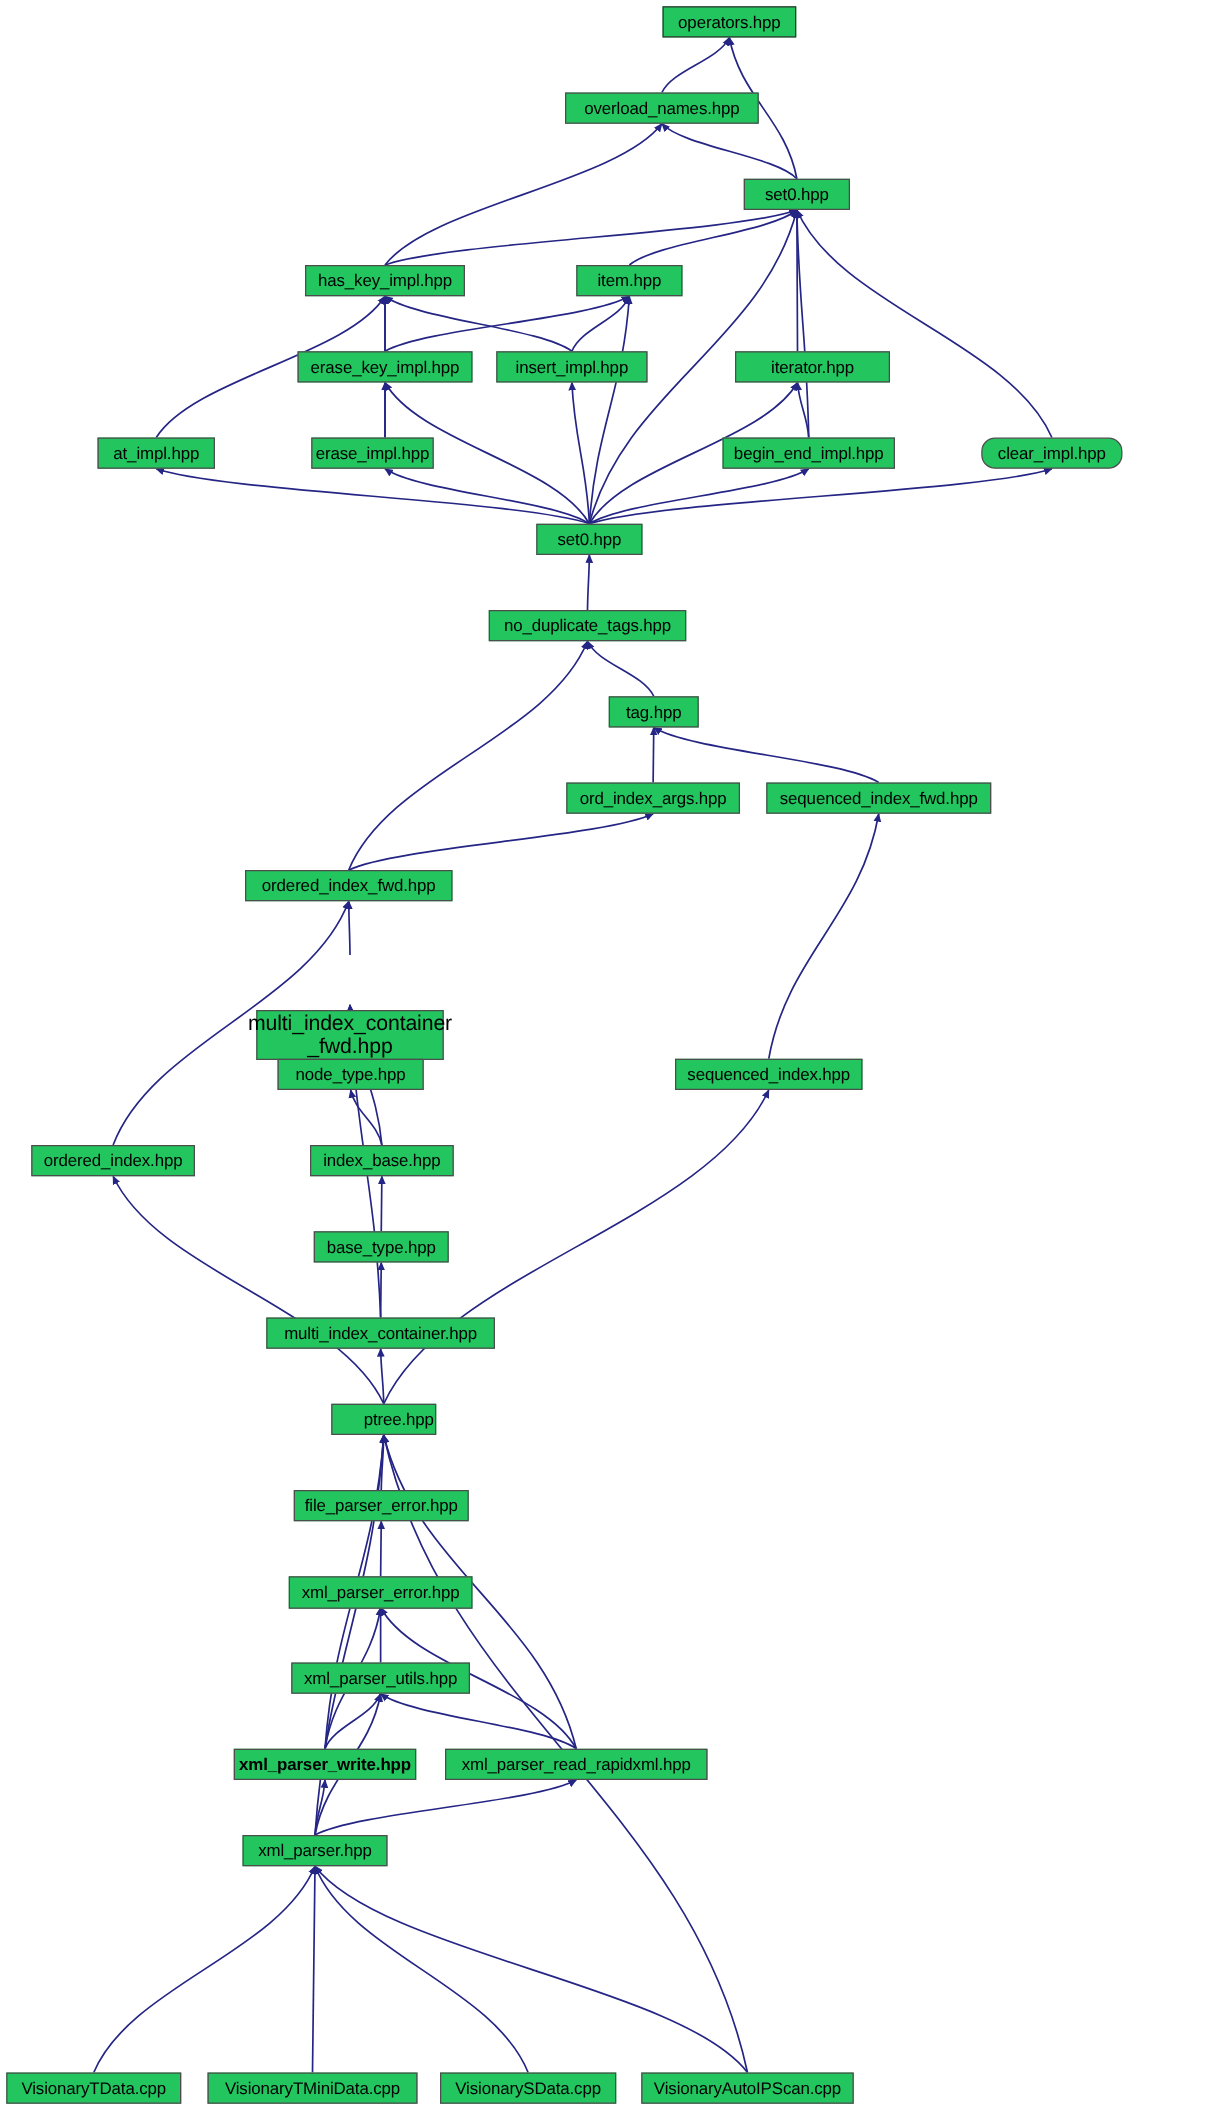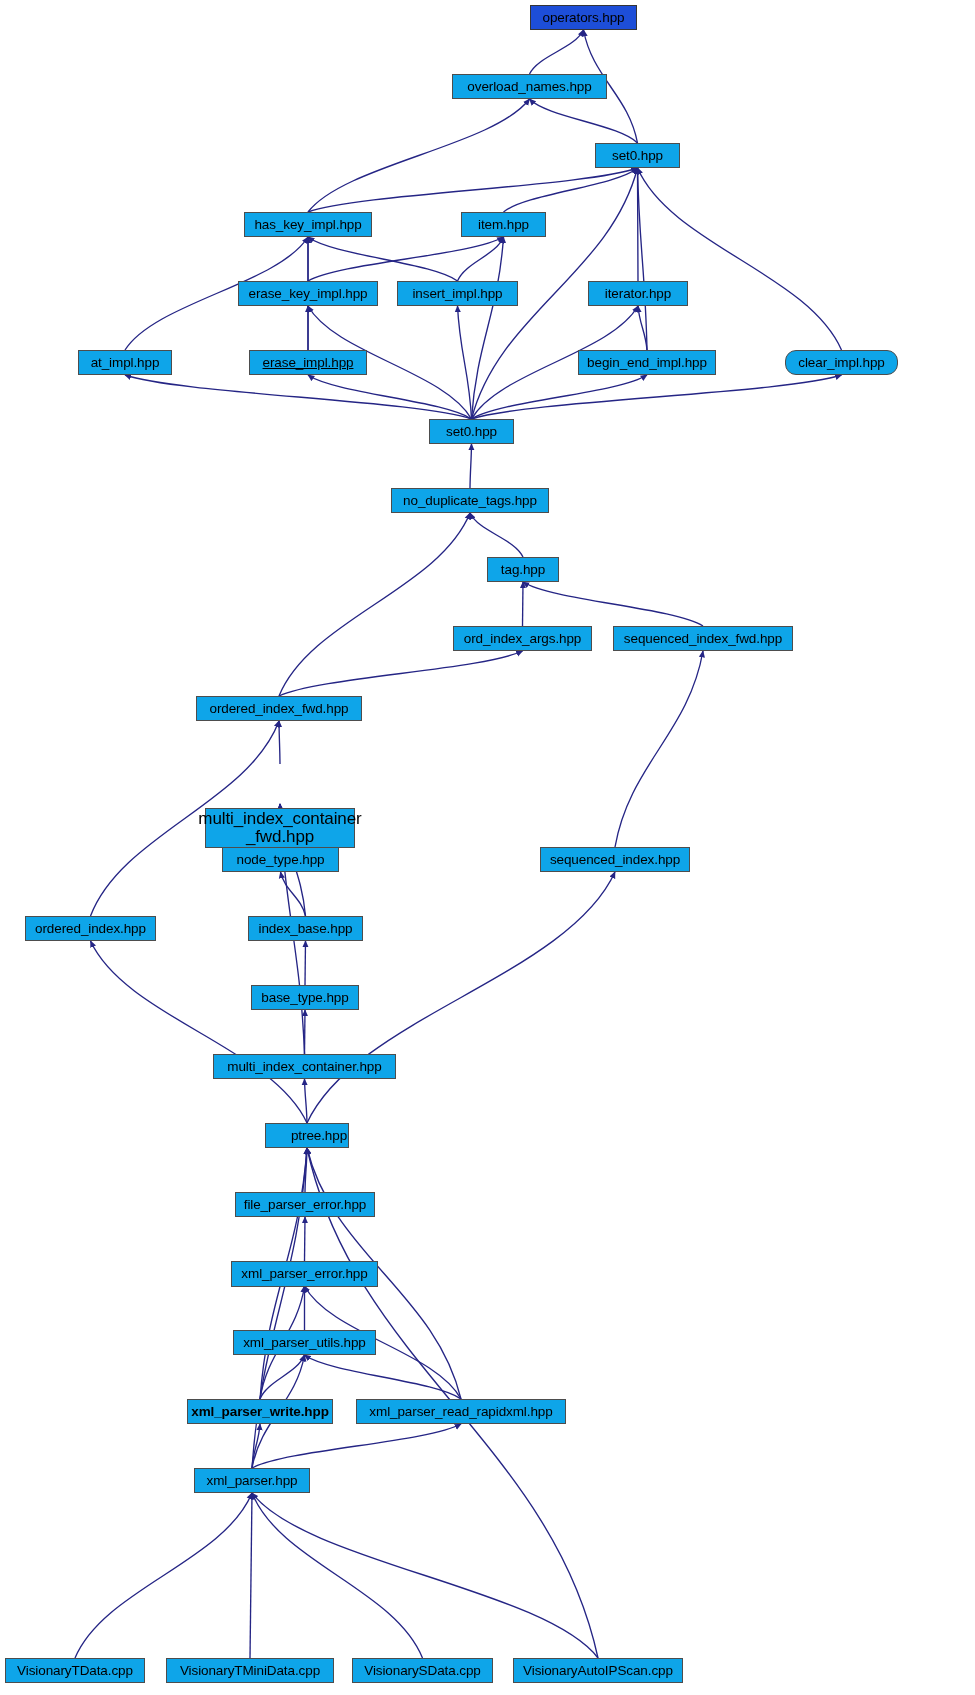--- a/index.html
+++ b/index.html
@@ -18,33 +18,33 @@
     position: absolute;
     left: 0; top: 0;
     width: 975px;
     height: 1695px;
     overflow: visible;
   }
   .node {
     position: absolute;
     box-sizing: border-box;
     border: 1px solid #4d4d4d;
-    background: #0ea5e9;
+    background: #22c55e;
     color: #000000;
     font-size: 13.5px;
     line-height: 1.12;
     display: flex;
     align-items: center;
     justify-content: center;
     text-align: center;
     white-space: pre-line;
     letter-spacing: -0.1px;
   }
   .node.root {
-    background: #1d4ed8;
+    background: #22c55e;
     border-color: #353535;
   }
   .node.two-line {
     line-height: 1.05;
     font-size: 17px;
     margin-top: 44px;
   }
 </style>
 </head>
 <body>
@@ -120,23 +120,23 @@
       <path d="M 598 1658 C 544.98 1588.7, 305.02 1562.3, 252 1493" fill="none" stroke="#252585" stroke-width="1.35" marker-end="url(#arrow)"></path>
     </svg>
   <div id="nodes">
       <div class="node root" style="left: 530px; top: 5px; width: 107px; height: 25px;">operators.hpp</div>
       <div class="node" style="left: 452px; top: 74px; width: 155px; height: 25px;">overload_names.hpp</div>
       <div class="node" style="left: 595px; top: 143px; width: 85px; height: 25px;">set0.hpp</div>
       <div class="node" style="left: 244px; top: 212px; width: 128px; height: 25px;">has_key_impl.hpp</div>
       <div class="node" style="left: 461px; top: 212px; width: 85px; height: 25px;">item.hpp</div>
       <div class="node" style="left: 238px; top: 281px; width: 140px; height: 25px;">erase_key_impl.hpp</div>
       <div class="node" style="left: 397px; top: 281px; width: 121px; height: 25px;">insert_impl.hpp</div>
-      <div class="node" style="left: 588px; top: 281px; width: 100px; height: 25px;">iterator.hpp</div>
+      <div class="node" style="left: 588px; top: 281px; width: 124px; height: 25px;">iterator.hpp</div>
       <div class="node" style="left: 78px; top: 350px; width: 94px; height: 25px;">at_impl.hpp</div>
-      <div class="node" style="left: 249px; top: 350px; width: 118px; height: 25px; text-decoration: underline;">erase_impl.hpp</div>
+      <div class="node" style="left: 249px; top: 350px; width: 98px; height: 25px;">erase_impl.hpp</div>
       <div class="node" style="left: 578px; top: 350px; width: 138px; height: 25px;">begin_end_impl.hpp</div>
       <div class="node" style="left: 785px; top: 350px; width: 113px; height: 25px; border-radius: 11px;">clear_impl.hpp</div>
       <div class="node" style="left: 429px; top: 419px; width: 85px; height: 25px;">set0.hpp</div>
       <div class="node" style="left: 391px; top: 488px; width: 158px; height: 25px;">no_duplicate_tags.hpp</div>
       <div class="node" style="left: 487px; top: 557px; width: 72px; height: 25px;">tag.hpp</div>
       <div class="node" style="left: 453px; top: 626px; width: 139px; height: 25px;">ord_index_args.hpp</div>
       <div class="node" style="left: 613px; top: 626px; width: 180px; height: 25px;">sequenced_index_fwd.hpp</div>
       <div class="node" style="left: 196px; top: 696px; width: 166px; height: 25px;">ordered_index_fwd.hpp</div>
       <div class="node two-line" style="left: 205px; top: 764px; width: 150px; height: 40px;">multi_index_container
 _fwd.hpp</div>

